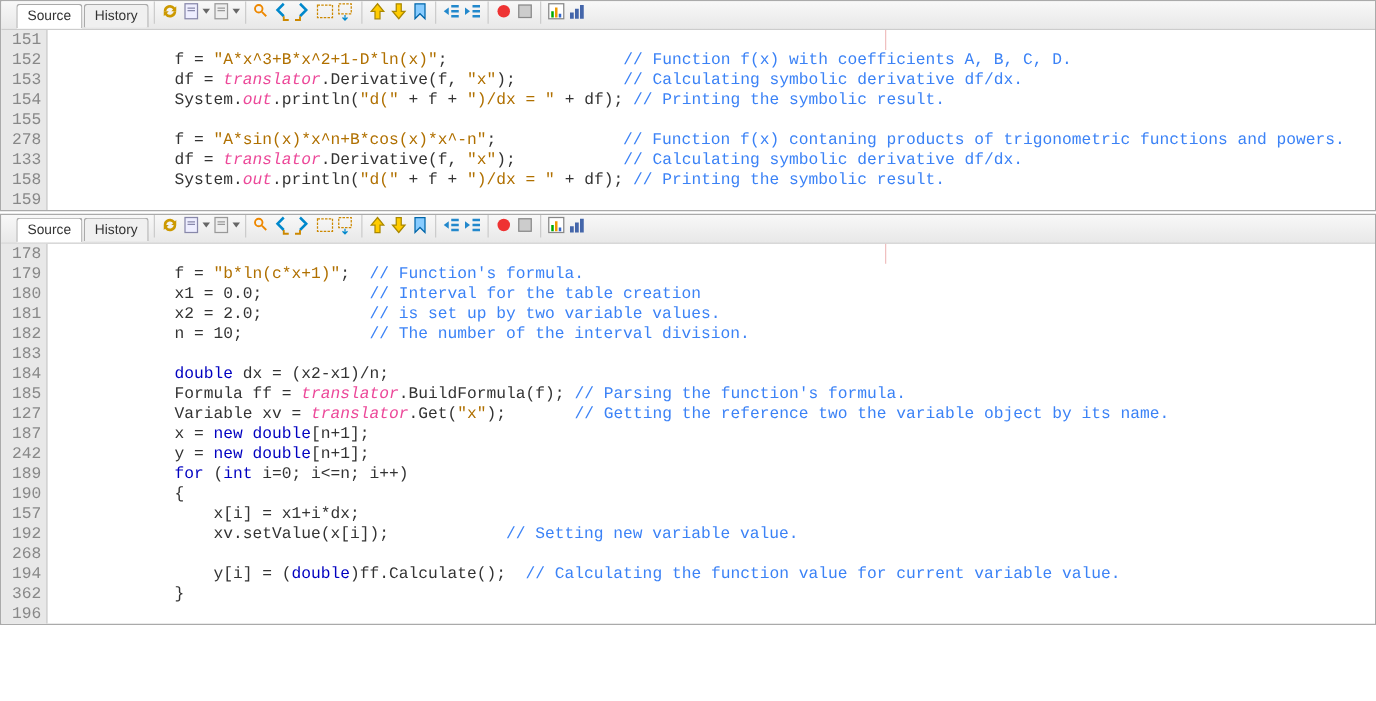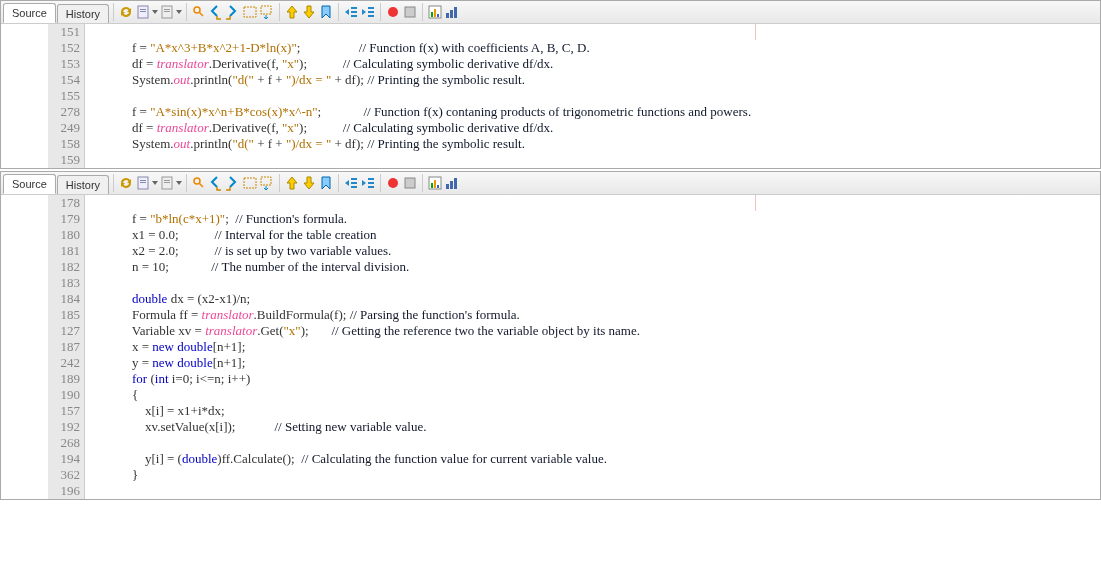--- a/index.html
+++ b/index.html
@@ -1,34 +1,34 @@
 <!DOCTYPE html>
 <html><head>
 <meta charset="utf-8">
 <style>
 body { margin:0; padding:0; font-family:sans-serif; background:#fff; font-size:11px; color:#333; }
 .pane { border:1px solid #aaa; margin-bottom:2px; background:#fff; overflow:hidden; }
-.toolbar { display:flex; align-items:center; height:22px; background:linear-gradient(#f8f8f8,#e8e8e8); border-bottom:1px solid #ccc; padding-left:2px; gap:1px; }
+.toolbar { display:flex; align-items:flex-start; height:22px; background:linear-gradient(#f8f8f8,#e8e8e8); border-bottom:1px solid #ccc; padding-left:12px; gap:1px; }
 .tab { padding:2px 8px; border:1px solid #aaa; border-bottom:none; background:#f0f0f0; font-size:11px; height:14px; display:flex; align-items:center; border-radius:3px 3px 0 0; margin-top:2px;}
 .tab.active { background:#fff; border-bottom:1px solid #fff; position:relative; z-index:2;}
 .tab.inactive { color:#333; }
 .tsep{ width:1px; height:18px; background:#ccc; margin:0 3px; }
 .ticon { width:16px; height:16px; display:flex; align-items:center; justify-content:center; cursor:pointer;}
 .drop { width:6px; height:16px; display:flex; align-items:center; justify-content:center;}
 .drop::after { content:''; border-left:3px solid transparent; border-right:3px solid transparent; border-top:4px solid #666;}
-.code-area { display:flex; font-family:Liberation Serif, serif; font-size:13px; line-height:16px; position:relative;margin-left:47px; }
+.code-area { display:flex; font-family:Liberation Mono, monospace; font-size:13px; line-height:16px; position:relative; }
 .gutter { background:#e8e8e8; border-right:1px solid #ccc; text-align:right; padding:0 4px; color:#888; user-select:none; width:28px;}
 .gutter div { height:16px; }
 .lines { padding-left:8px; position:relative; flex:1; white-space:pre; }
 .lines div { height:16px; }
 .rmargin { position:absolute; top:0; bottom:0; width:1px; background:#f0c0c0; }
 
 .kw { color:#0000c0; }
 .str { color:#b07000; }
-.cmt { color:#0f172a; }
+.cmt { color:#3b82f6; }
 .fld { color:#ec4899; font-style:italic;}
 svg { display:block; }
 </style>
 </head>
 <body>
 
 <svg width="0" height="0" style="position:absolute">
 <defs>
 <g id="i-refresh">
         <path d="M3 8a5 5 0 0 1 9-3l1-1v4h-4l1.5-1.5A3 3 0 0 0 5 8" fill="#c90"></path>
@@ -207,21 +207,21 @@
       </div>
   </div>
   <div class="code-area">
     <div class="gutter" id="gut1">
         <div>151</div>
         <div>152</div>
         <div>153</div>
         <div>154</div>
         <div>155</div>
         <div>278</div>
-        <div>249</div>
+        <div>133</div>
         <div>158</div>
         <div>159</div>
       </div>
     <div class="lines" id="lin1"><div class="rmargin" style="left:670px"></div><div></div><div>            f = <span class="str">"A*x^3+B*x^2+1-D*ln(x)"</span>;                  <span class="cmt">// Function f(x) with coefficients A, B, C, D.</span></div><div>            df = <span class="fld">translator</span>.Derivative(f, <span class="str">"x"</span>);           <span class="cmt">// Calculating symbolic derivative df/dx.</span></div><div>            System.<span class="fld">out</span>.println(<span class="str">"d("</span> + f + <span class="str">")/dx = "</span> + df); <span class="cmt">// Printing the symbolic result.</span></div><div></div><div>            f = <span class="str">"A*sin(x)*x^n+B*cos(x)*x^-n"</span>;             <span class="cmt">// Function f(x) contaning products of trigonometric functions and powers.</span></div><div>            df = <span class="fld">translator</span>.Derivative(f, <span class="str">"x"</span>);           <span class="cmt">// Calculating symbolic derivative df/dx.</span></div><div>            System.<span class="fld">out</span>.println(<span class="str">"d("</span> + f + <span class="str">")/dx = "</span> + df); <span class="cmt">// Printing the symbolic result.</span></div><div></div></div>
   </div>
 </div>
 
 <div class="pane">
   <div class="toolbar">
     <div class="tab active">

